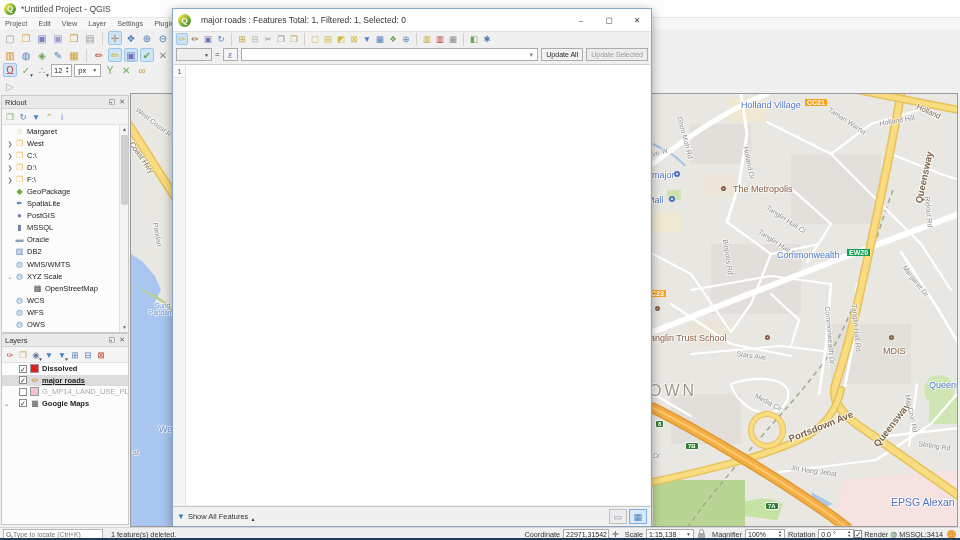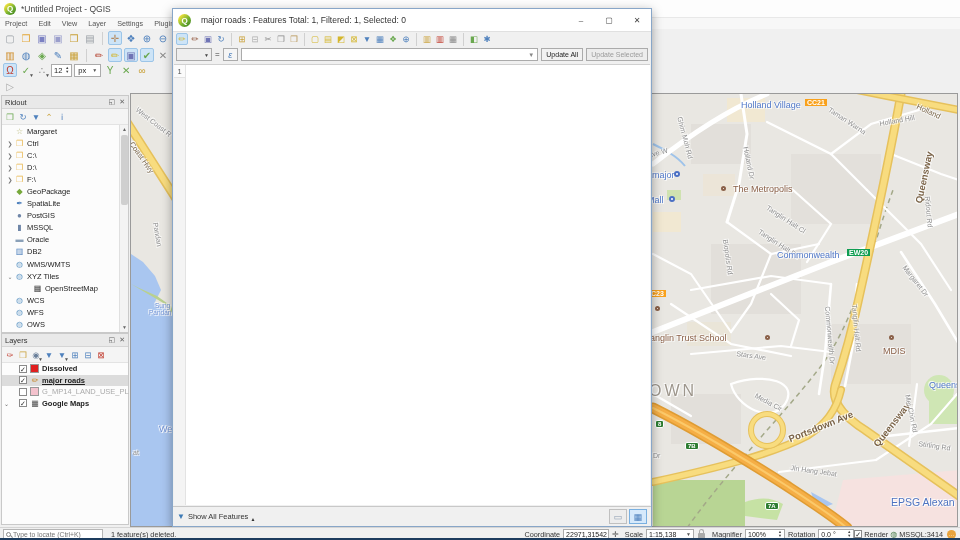--- a/index.html
+++ b/index.html
@@ -336,21 +336,21 @@
           <div class="dn">▼</div>
         </div>
       <div class="tree-row" style="padding-left: 4px;">
             <span class="tree-exp"></span>
             <span class="tree-ico" style="color: rgb(185, 185, 122);">☆</span>
             <span>Margaret</span>
           </div>
           <div class="tree-row" style="padding-left: 4px;">
             <span class="tree-exp">❯</span>
             <span class="tree-ico" style="color: rgb(232, 182, 76);">❒</span>
-            <span>Ctrl</span>
+            <span>West</span>
           </div>
           <div class="tree-row" style="padding-left: 4px;">
             <span class="tree-exp">❯</span>
             <span class="tree-ico" style="color: rgb(232, 182, 76);">❒</span>
             <span>C:\</span>
           </div>
           <div class="tree-row" style="padding-left: 4px;">
             <span class="tree-exp">❯</span>
             <span class="tree-ico" style="color: rgb(232, 182, 76);">❒</span>
             <span>D:\</span>
@@ -391,21 +391,21 @@
             <span>DB2</span>
           </div>
           <div class="tree-row" style="padding-left: 4px;">
             <span class="tree-exp"></span>
             <span class="tree-ico" style="color: rgb(106, 158, 201);">◍</span>
             <span>WMS/WMTS</span>
           </div>
           <div class="tree-row" style="padding-left: 4px;">
             <span class="tree-exp">⌄</span>
             <span class="tree-ico" style="color: rgb(106, 158, 201);">◍</span>
-            <span>XYZ Tiles</span>
+            <span>XYZ Scale</span>
           </div>
           <div class="tree-row" style="padding-left: 22px;">
             <span class="tree-exp"></span>
             <span class="tree-ico" style="color: rgb(58, 58, 58);">▦</span>
             <span>OpenStreetMap</span>
           </div>
           <div class="tree-row" style="padding-left: 4px;">
             <span class="tree-exp"></span>
             <span class="tree-ico" style="color: rgb(106, 158, 201);">◍</span>
             <span>WCS</span>

